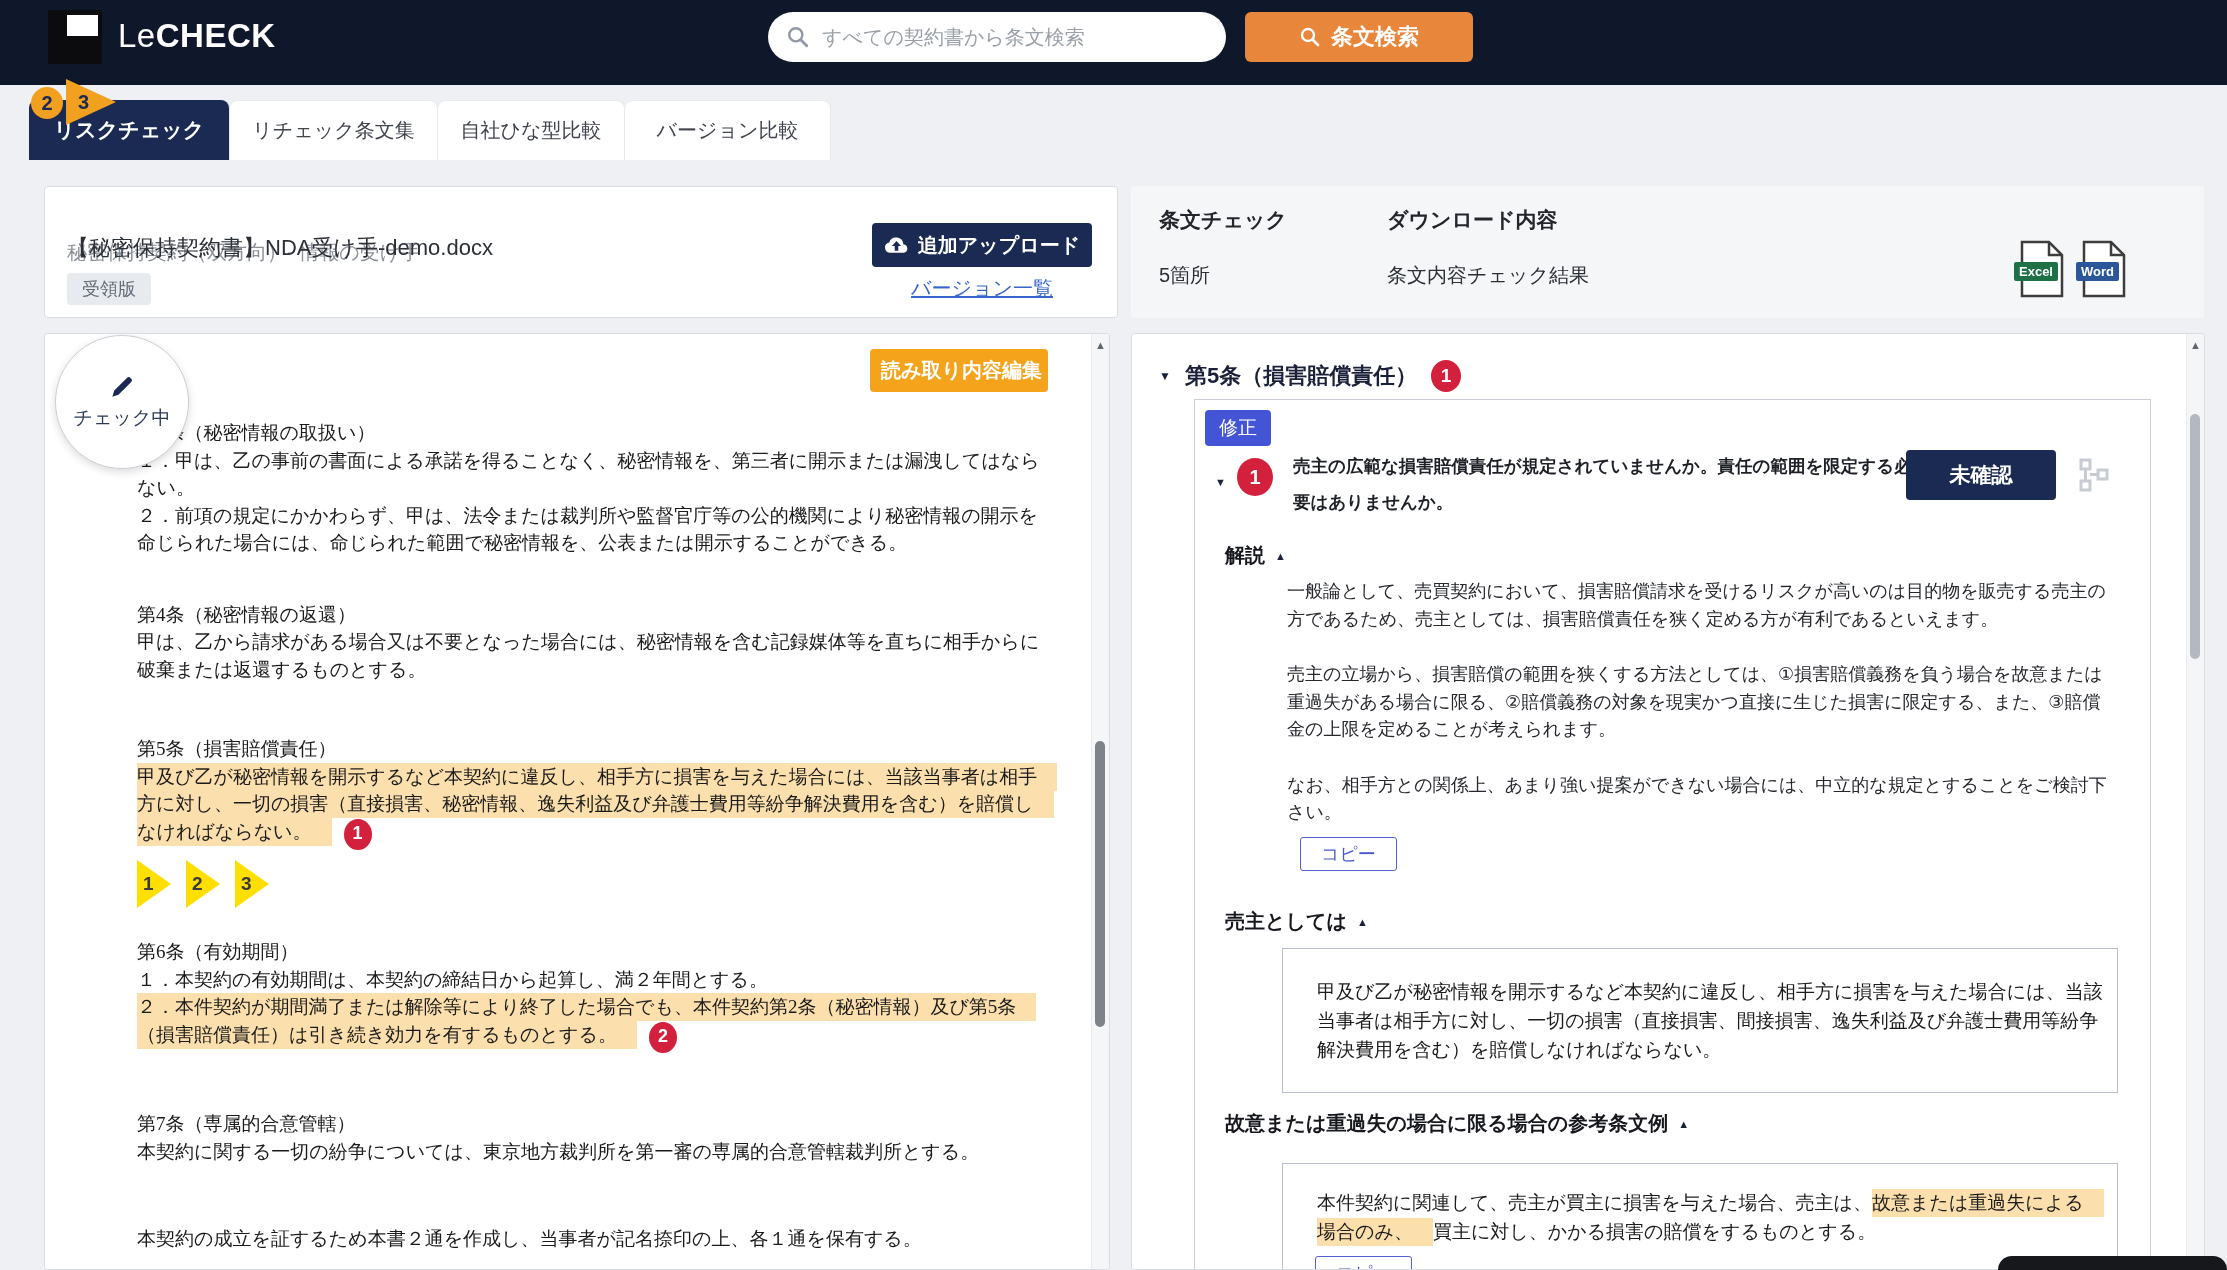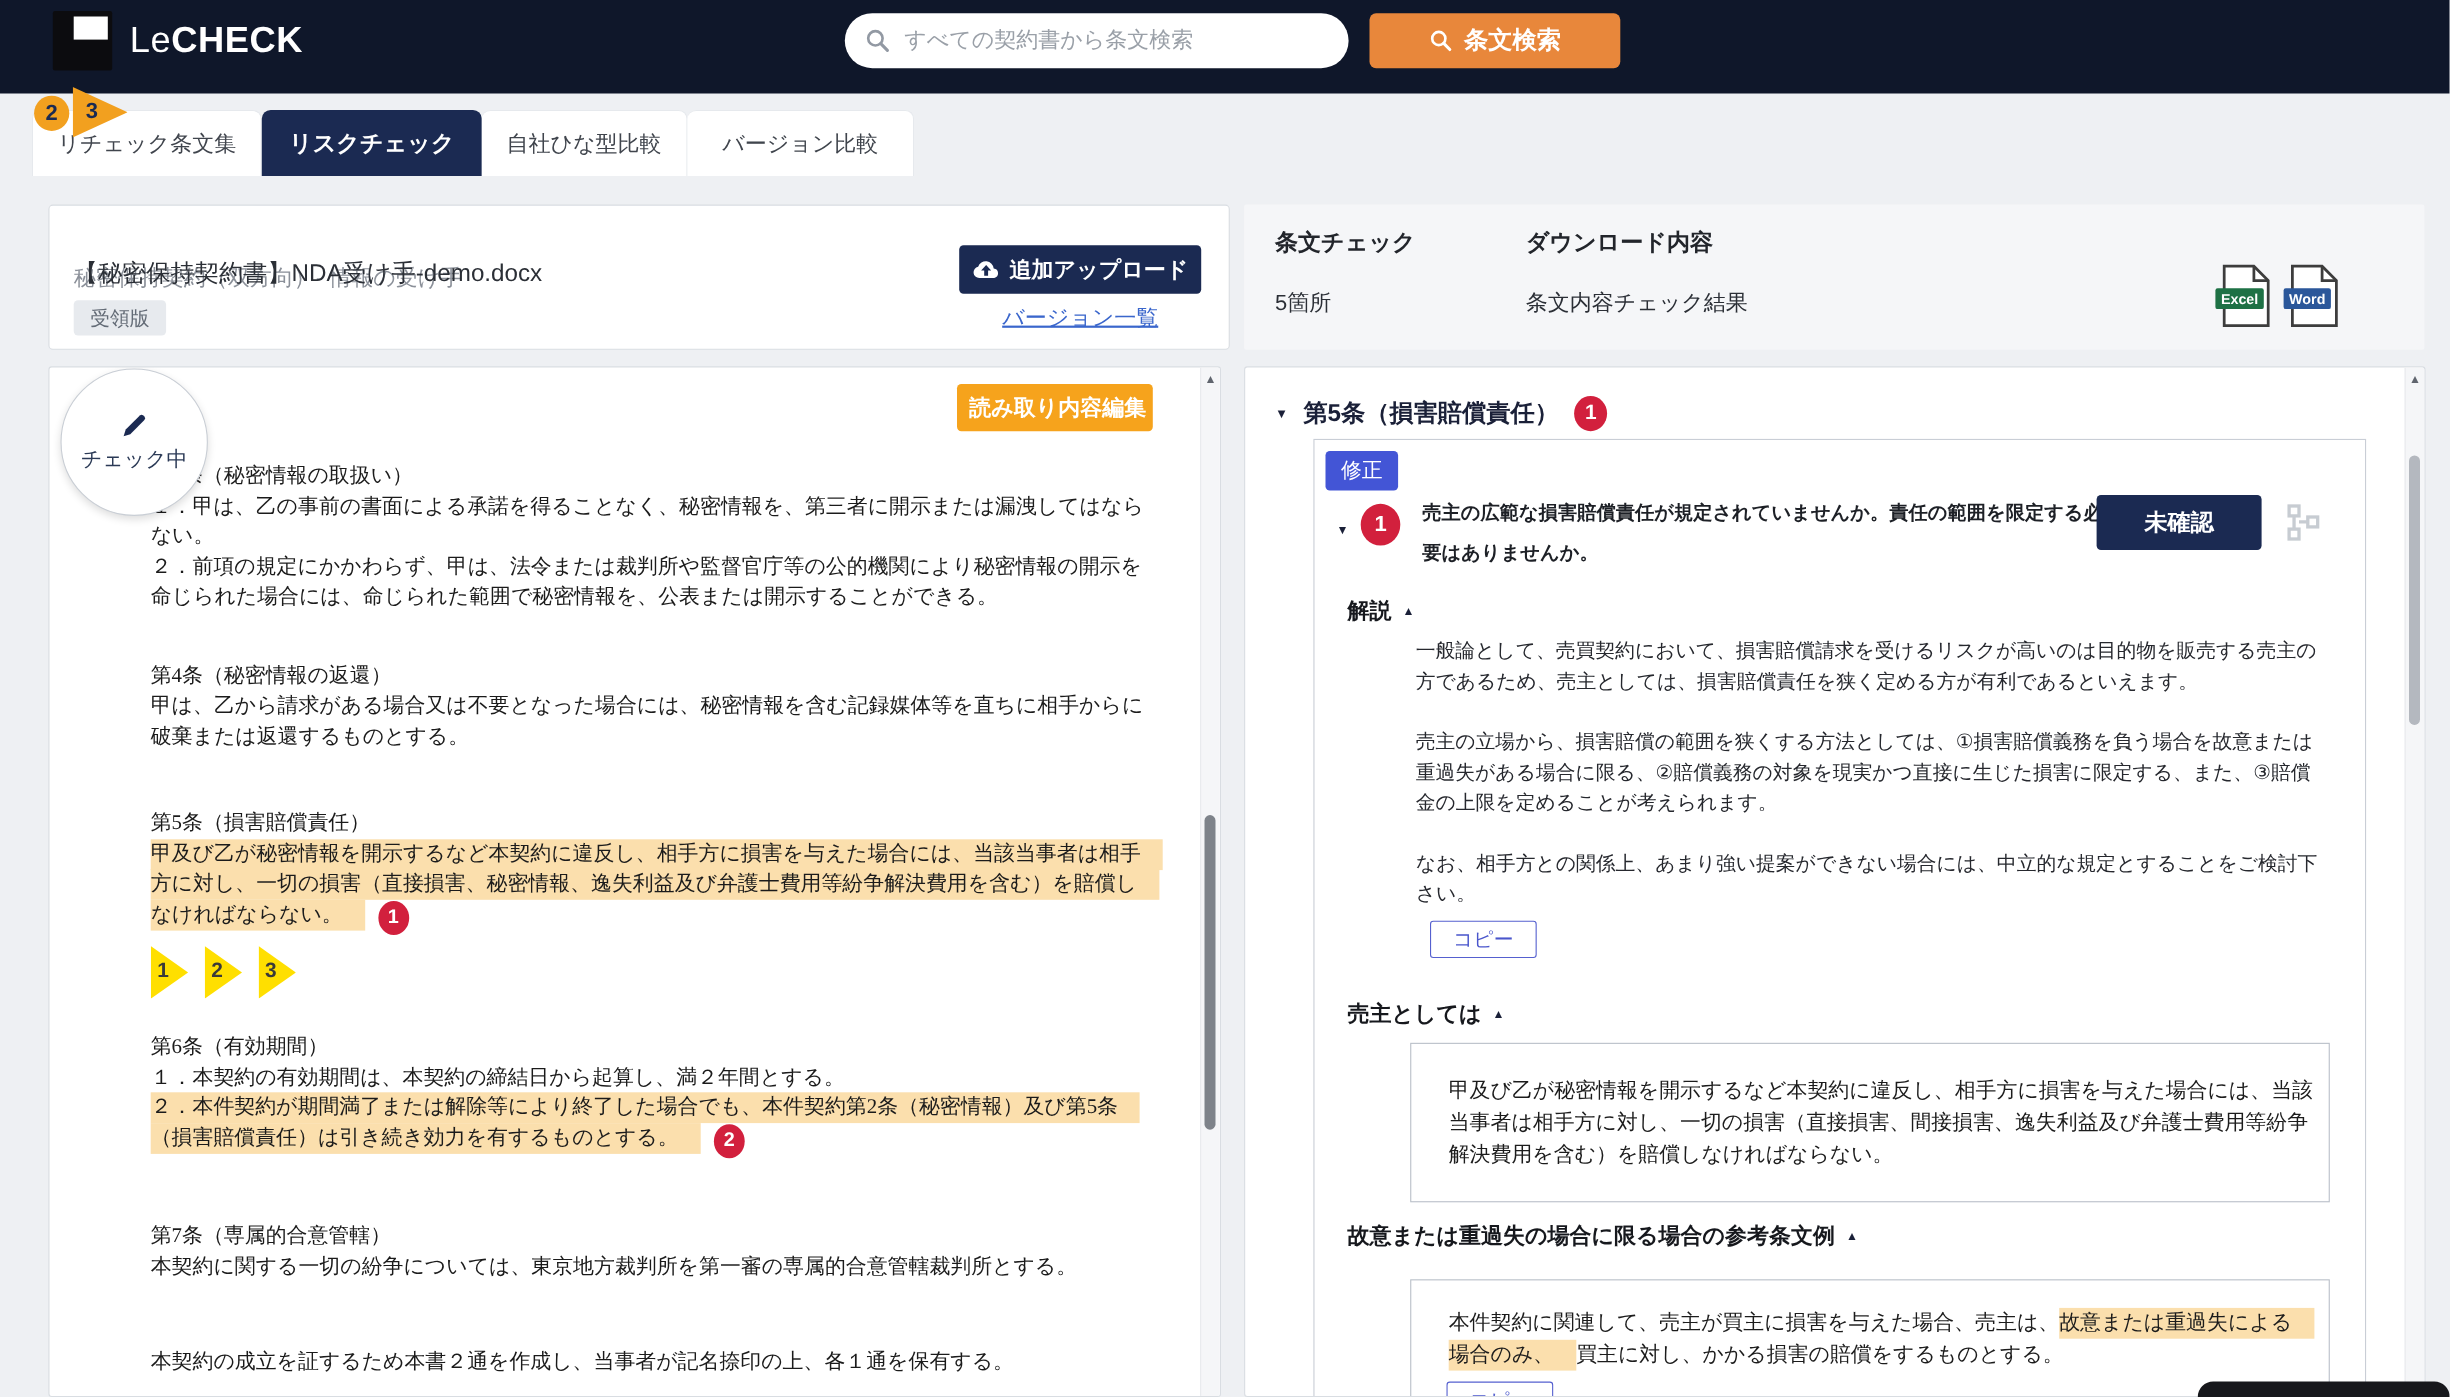--- a/index.html
+++ b/index.html
@@ -118,25 +118,25 @@
       <svg viewBox="0 0 22 22" width="22" height="22">
           <circle cx="9" cy="9" r="6" fill="none" stroke="#fff" stroke-width="2.4"></circle>
           <path d="M13.5 13.5 19 19" stroke="#fff" stroke-width="2.8" stroke-linecap="round"></path>
         </svg>
     </span>
     <span>条文検索</span>
   </button>
 </div>
 
 <div class="tabs">
+  <div class="tab active">
+      <span>リスクチェック</span>
+    </div>
   <div class="tab plain t2">
       <span>リチェック条文集</span>
-    </div>
-  <div class="tab active">
-      <span>リスクチェック</span>
     </div>
   <div class="tab plain t3">
       <span>自社ひな型比較</span>
     </div>
   <div class="tab plain t4">
       <span>バージョン比較</span>
     </div>
 </div>
 <div class="ann-circle">
     <span>2</span>

